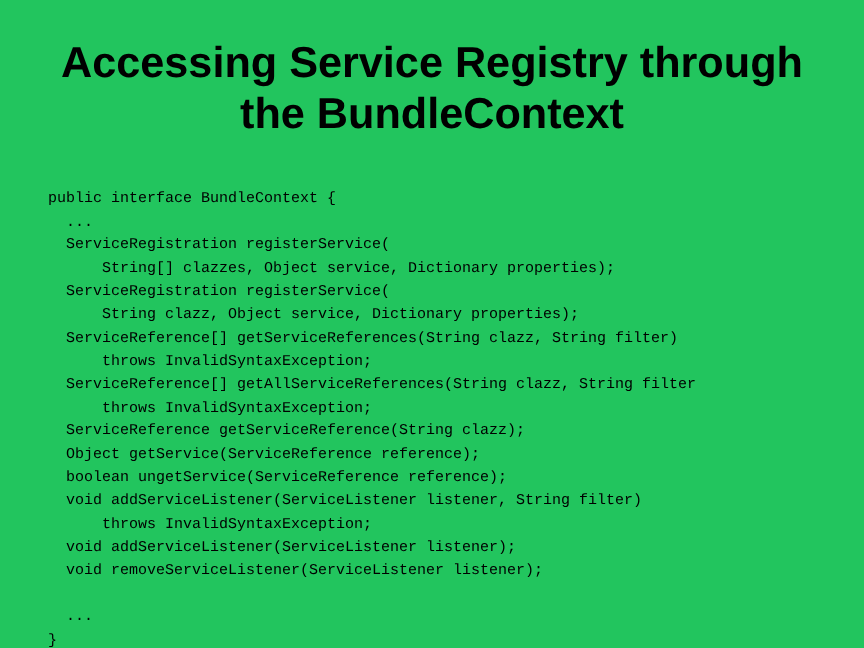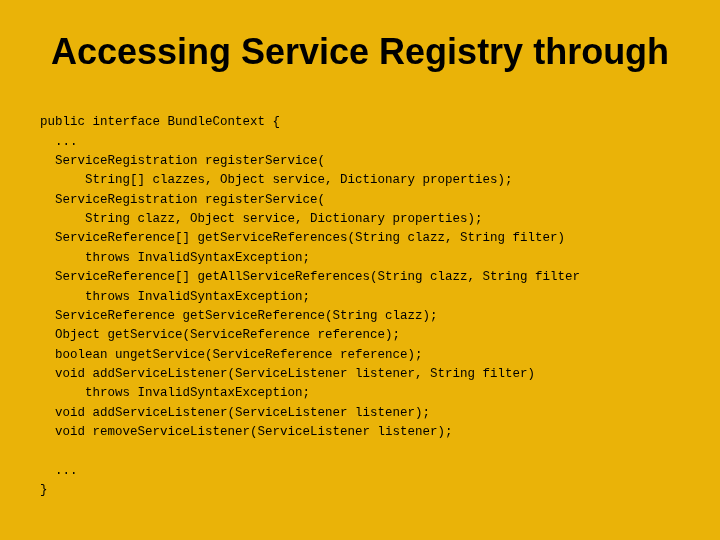--- a/index.html
+++ b/index.html
@@ -12,21 +12,21 @@
       width: 720px;
       height: 540px;
       background: #ffffff;
       font-family: Arial, Helvetica, sans-serif;
       overflow: hidden;
     }
 
     .slide-container {
       width: 720px;
       height: 540px;
-      background: #eab308;
+      background: #22c55e;
       padding: 30px 40px 20px 40px;
       display: flex;
       flex-direction: column;
     }
 
     .title-block {
       text-align: center;
       margin-bottom: 20px;
     }
 
@@ -47,20 +47,21 @@
       margin-top: 20px;
     }
   </style>
 </head>
 <body>
 
 <div class="slide-container">
   <div class="title-block">
     <div class="title-text">
       <span>Accessing Service Registry through</span><br>
+      <span>the BundleContext</span>
     </div>
   </div>
   <div class="code-block">public interface BundleContext {
   ...
   ServiceRegistration registerService(
       String[] clazzes, Object service, Dictionary properties);
   ServiceRegistration registerService(
       String clazz, Object service, Dictionary properties);
   ServiceReference[] getServiceReferences(String clazz, String filter)
       throws InvalidSyntaxException;

